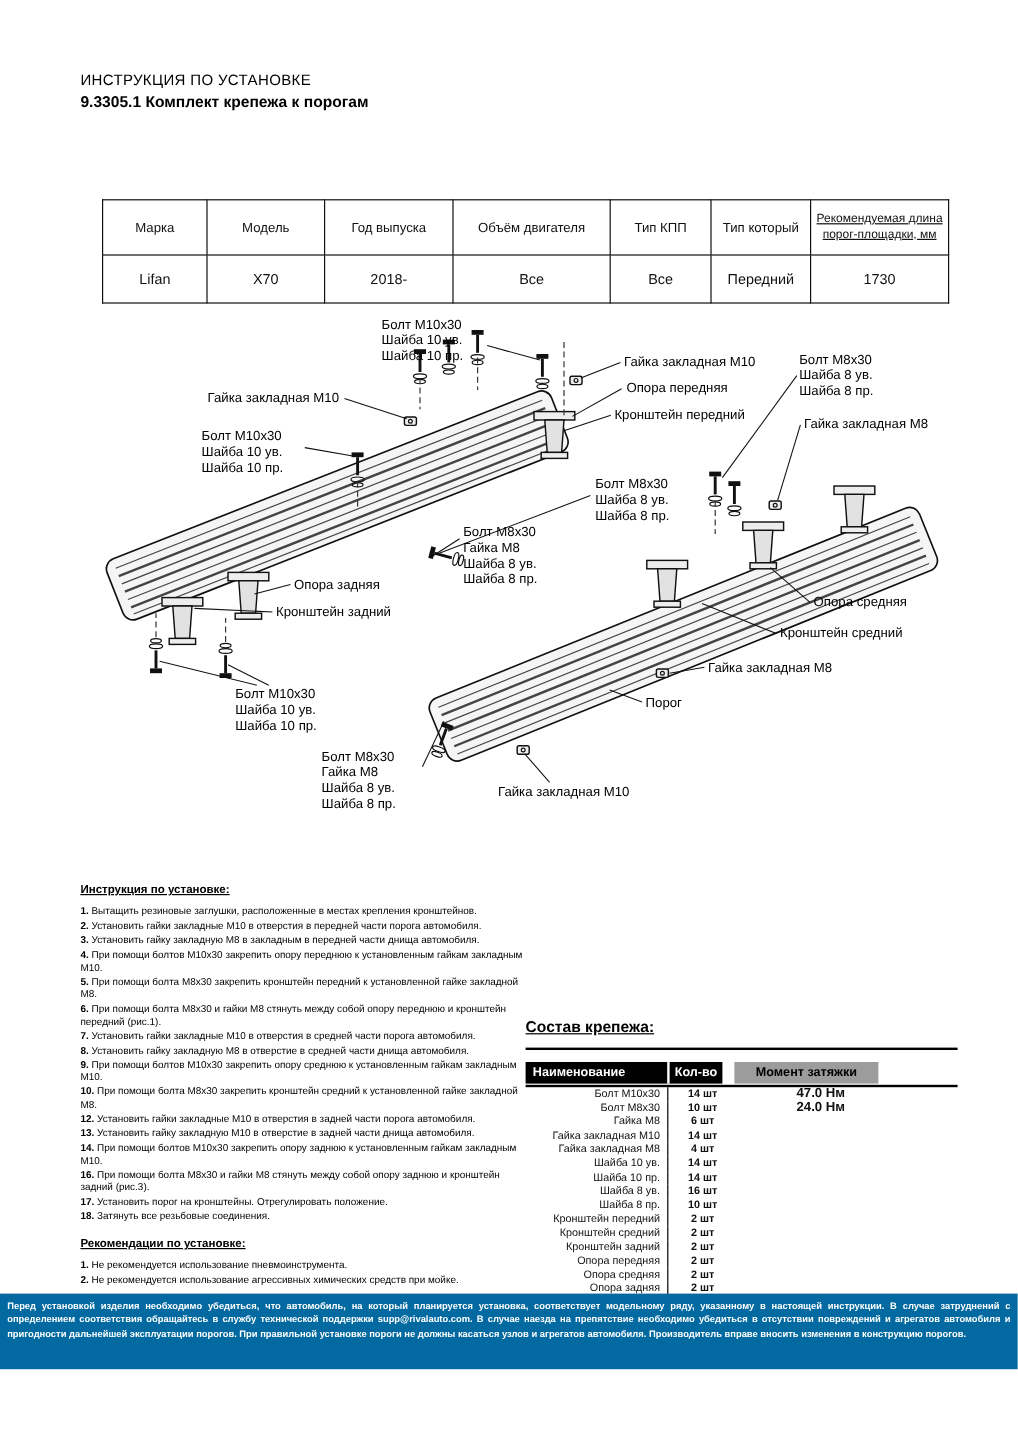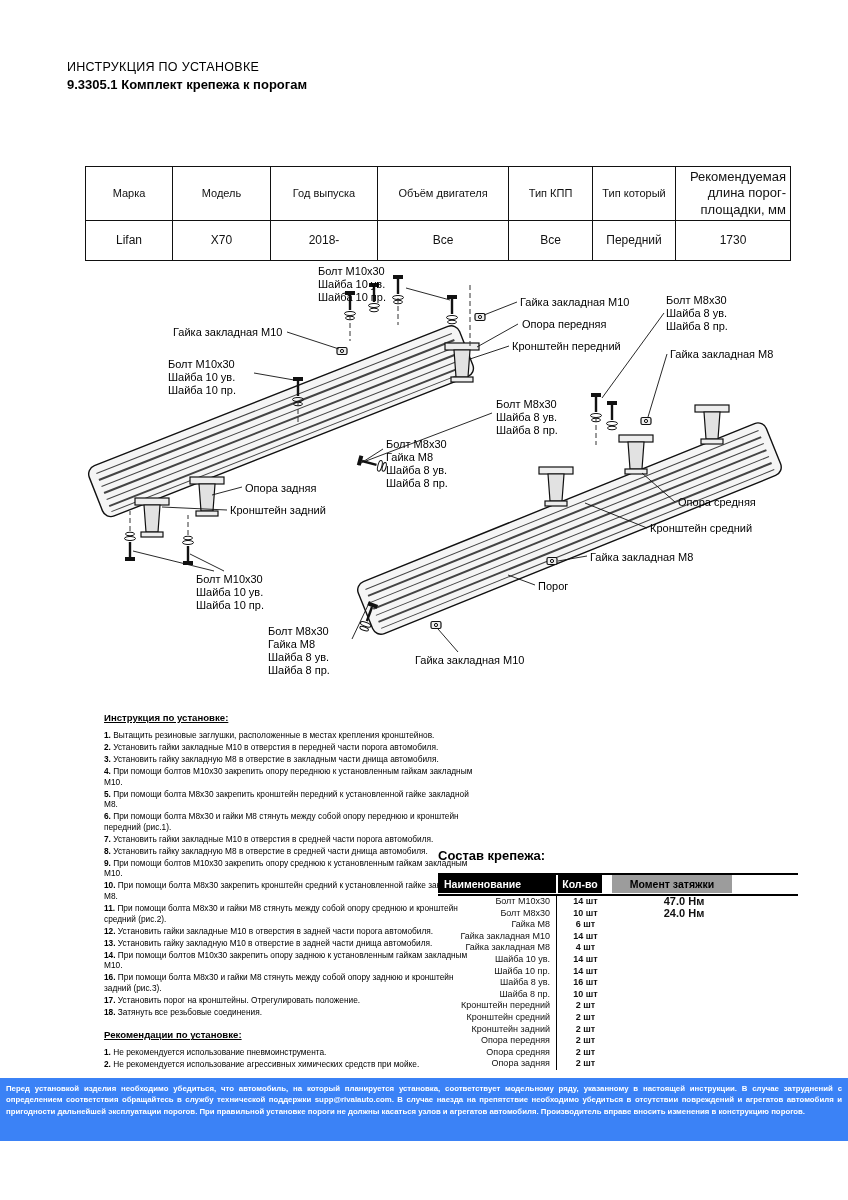--- a/index.html
+++ b/index.html
@@ -9,48 +9,48 @@
     font-family:"Liberation Sans", sans-serif; color:#111;
     overflow:hidden;
   }
   .titles { position:absolute; left:67px; top:60px; }
   .t1 { font-size:12.5px; letter-spacing:.3px; color:#000; }
   .t2 { font-size:13px; font-weight:bold; margin-top:3px; color:#000; }
 
   table.spec { position:absolute; left:85px; top:166px; border-collapse:collapse; table-layout:fixed; }
   table.spec td { border:1.3px solid #111; text-align:center; vertical-align:middle; padding:2px 4px; }
   .spec .hrow td { height:46px; font-size:11px; }
-  .spec .hrow td.sm { font-size:13px; text-align:right; line-height:1.25; }
+  .spec .hrow td.sm { font-size:10px; text-align:center; line-height:1.25;text-decoration:underline; }
   .spec .vrow td { height:40px; font-size:12px; }
 
   .diagram { position:absolute; left:0; top:255px; width:848px; height:472px; }
   .diagram svg { position:absolute; left:0; top:0; }
   .dlabel { position:absolute; font-size:11px; line-height:13px; white-space:pre-line; color:#000; }
 
-  .left-col { position:absolute; left:67px; top:712px; width:378px;margin-left:37px; }
+  .left-col { position:absolute; left:67px; top:736px; width:378px; }
   .sec-h { font-size:9.6px; font-weight:bold; text-decoration:underline; margin-bottom:7px; color:#000; }
   .step { font-size:8.3px; line-height:1.27; margin-bottom:1.5px; color:#000; }
   .rec-h { margin-top:12px; }
 
   .fasteners { position:absolute; left:438px; top:848px; width:360px; }
-  .f-h { font-size:13px; font-weight:bold; margin-bottom:10px; color:#000; }
-  .f-table { border-top:2.5px solid #000; padding-top:0; }
+  .f-h { font-size:13px; font-weight:bold; text-decoration:underline; margin-bottom:10px; color:#000; }
+  .f-table { border-top:2.5px solid #000; padding-top:10px; }
   .f-head { display:flex; border-bottom:2px solid #000; padding-bottom:1px; }
   .fh-block { display:flex; background:#000; color:#fff; }
   .fh-name { width:118px; padding:3px 6px; font-size:10.5px; font-weight:bold; }
   .fh-qty  { width:46px; padding:3px 2px; font-size:10.5px; font-weight:bold; text-align:center; border-left:2px solid #fff; }
   .fh-torque { width:120px; margin-left:10px; background:#9c9c9c; color:#000;
                font-size:10.5px; font-weight:bold; text-align:center; padding:3px 0; }
   .f-row { display:flex; align-items:center; }
   .fr-name { width:118px; text-align:right; padding-right:6px; font-size:9px; line-height:11.6px; }
   .fr-qty  { width:58px; text-align:center; font-size:9px; font-weight:bold; line-height:11.6px; border-left:1.3px solid #000; }
   .fr-torque { width:120px; margin-left:10px; text-align:center; font-size:11px; font-weight:bold; line-height:11.6px; }
 
   .footer { position:absolute; left:0; top:1078px; width:848px; height:63px;
-            background:#3b82f6; color:#fff; padding:5px 6px; }
+            background:#0369a1; color:#fff; padding:5px 6px; }
   .footer p { font-size:7.8px; font-weight:bold; line-height:1.45; text-align:justify; }
 </style>
 </head>
 <body>
 
 <div>
 
   <header class="titles">
     <div class="t1">ИНСТРУКЦИЯ ПО УСТАНОВКЕ</div>
     <div class="t2">9.3305.1 Комплект крепежа к порогам</div>
@@ -223,29 +223,28 @@
 Гайка М8
 Шайба 8 ув.
 Шайба 8 пр.</div>
     <div class="dlabel" style="left:415px;top:399px">Гайка закладная М10</div>
   </div>
 
   <section class="left-col">
     <h3 class="sec-h">Инструкция по установке:</h3>
     <div class="step"><b>1.</b> <span>Вытащить резиновые заглушки, расположенные в местах крепления кронштейнов.</span></div>
     <div class="step"><b>2.</b> <span>Установить гайки закладные М10 в отверстия в передней части порога автомобиля.</span></div>
-    <div class="step"><b>3.</b> <span>Установить гайку закладную М8 в отверстие в закладным части днища автомобиля.</span></div>
+    <div class="step"><b>3.</b> <span>Установить гайку закладную М8 в закладным в передней части днища автомобиля.</span></div>
     <div class="step"><b>4.</b> <span>При помощи болтов М10х30 закрепить опору переднюю к установленным гайкам закладным М10.</span></div>
     <div class="step"><b>5.</b> <span>При помощи болта М8х30 закрепить кронштейн передний к установленной гайке закладной М8.</span></div>
     <div class="step"><b>6.</b> <span>При помощи болта М8х30 и гайки М8 стянуть между собой опору переднюю и кронштейн передний (рис.1).</span></div>
     <div class="step"><b>7.</b> <span>Установить гайки закладные М10 в отверстия в средней части порога автомобиля.</span></div>
     <div class="step"><b>8.</b> <span>Установить гайку закладную М8 в отверстие в средней части днища автомобиля.</span></div>
     <div class="step"><b>9.</b> <span>При помощи болтов М10х30 закрепить опору среднюю к установленным гайкам закладным М10.</span></div>
     <div class="step"><b>10.</b> <span>При помощи болта М8х30 закрепить кронштейн средний к установленной гайке закладной М8.</span></div>
-    <div class="step"><b>11.</b> <span>При помощи болта М8х30 и гайки М8 стянуть между собой опору среднюю и кронштейн средний (рис.2).</span></div>
     <div class="step"><b>12.</b> <span>Установить гайки закладные М10 в отверстия в задней части порога автомобиля.</span></div>
     <div class="step"><b>13.</b> <span>Установить гайку закладную М10 в отверстие в задней части днища автомобиля.</span></div>
     <div class="step"><b>14.</b> <span>При помощи болтов М10х30 закрепить опору заднюю к установленным гайкам закладным М10.</span></div>
     <div class="step"><b>16.</b> <span>При помощи болта М8х30 и гайки М8 стянуть между собой опору заднюю и кронштейн задний (рис.3).</span></div>
     <div class="step"><b>17.</b> <span>Установить порог на кронштейны. Отрегулировать положение.</span></div>
     <div class="step"><b>18.</b> <span>Затянуть все резьбовые соединения.</span></div>
 
     <h3 class="sec-h rec-h">Рекомендации по установке:</h3>
     <div class="step"><b>1.</b> <span>Не рекомендуется использование пневмоинструмента.</span></div>
     <div class="step"><b>2.</b> <span>Не рекомендуется использование агрессивных химических средств при мойке.</span></div>

